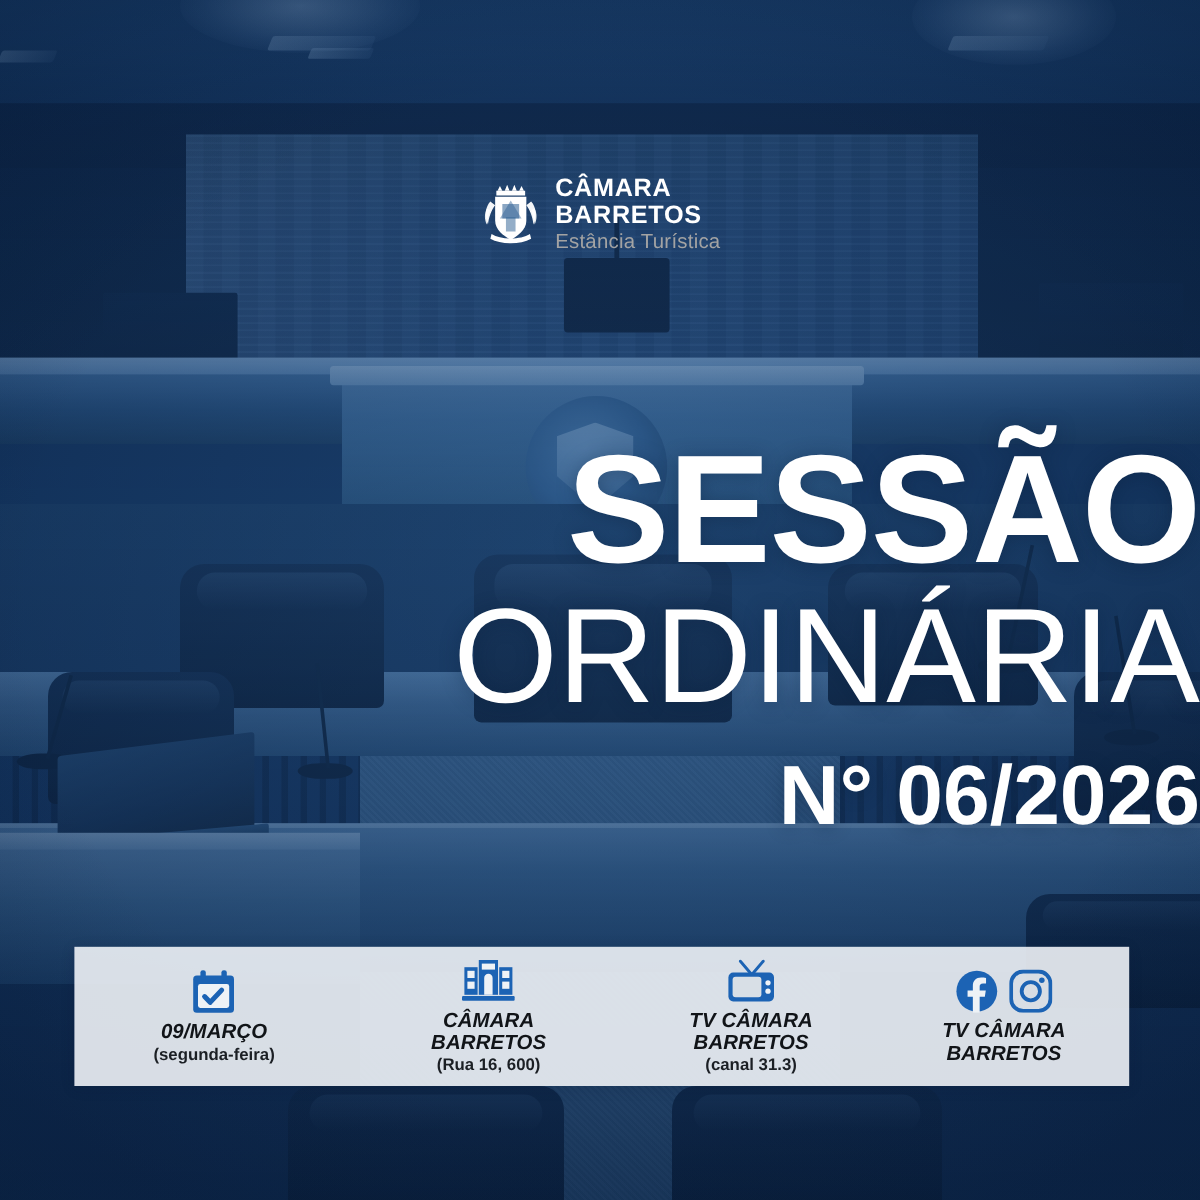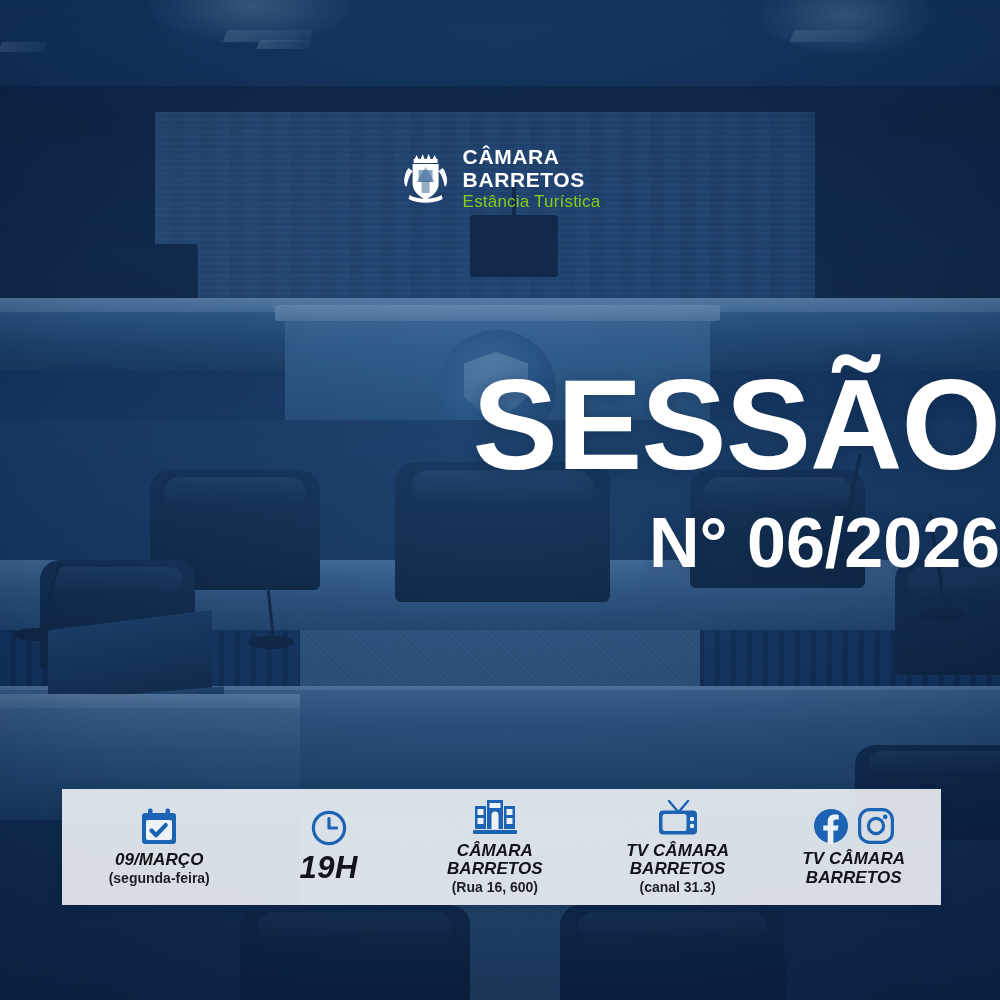--- a/index.html
+++ b/index.html
@@ -259,21 +259,21 @@
     letter-spacing: .6px;
     display: block;
   }
   .brand-line2 { margin-top: 2px; }
   .brand-line3 {
     display: block;
     font-size: 17px;
     font-weight: 400;
     letter-spacing: .2px;
     margin-top: 3px;
-    color: #84cc16;
+    color: #a3a3a3;
   }
 
   
   .title-wrap {
     position: absolute;
     left: 0; right: 0;
     top: 366px;
     text-align: right;
     z-index: 6;
     color: #ffffff;
@@ -458,48 +458,40 @@
     </svg>
     <div class="brand-text">
       <span class="brand-line1">CÂMARA</span>
       <span class="brand-line2">BARRETOS</span>
       <span class="brand-line3">Estância Turística</span>
     </div>
   </div>
 
   <div class="title-wrap">
     <div class="t-sessao">SESSÃO</div>
+    <div class="t-ordinaria">ORDINÁRIA</div>
     <div class="t-numero">N° 06/2026</div>
   </div>
 
   <div class="infobar">
 
     <div class="info-cell cell-date">
       <div class="ic">
         <svg width="40" height="40" viewBox="0 0 40 40" aria-hidden="true">
           <rect x="3" y="6" width="34" height="31" rx="3" fill="#1c63b4"></rect>
           <rect x="7" y="13" width="26" height="20" rx="2" fill="#eef2f6"></rect>
           <rect x="9" y="1.5" width="4.5" height="8" rx="2" fill="#1c63b4"></rect>
           <rect x="26.5" y="1.5" width="4.5" height="8" rx="2" fill="#1c63b4"></rect>
           <path d="M12.5 23.5 l4.6 4.8 l9.6 -10.2" fill="none" stroke="#1c63b4" stroke-width="4.2" stroke-linecap="round" stroke-linejoin="round"></path>
         </svg>
       </div>
       <div class="info-main">09/MARÇO</div>
       <div class="info-sub">(segunda-feira)</div>
     </div>
 
-    <div class="info-cell cell-time">
-      <div class="ic">
-        <svg width="38" height="38" viewBox="0 0 38 38" aria-hidden="true">
-          <circle cx="19" cy="19" r="15.6" fill="none" stroke="#1c63b4" stroke-width="3.2"></circle>
-          <path d="M19 9.6 V19 h7.6" fill="none" stroke="#1c63b4" stroke-width="3.2" stroke-linecap="round" stroke-linejoin="round"></path>
-        </svg>
-      </div>
-      <div class="info-main big">19H</div>
-    </div>
 
     <div class="info-cell cell-place">
       <div class="ic">
         <svg width="44" height="40" viewBox="0 0 44 40" aria-hidden="true">
           <g fill="#1c63b4">
             <rect x="2" y="8" width="11" height="23"></rect>
             <rect x="31" y="8" width="11" height="23"></rect>
             <rect x="14" y="2" width="16" height="29"></rect>
             <rect x="0" y="32" width="44" height="4" rx="1"></rect>
           </g>

